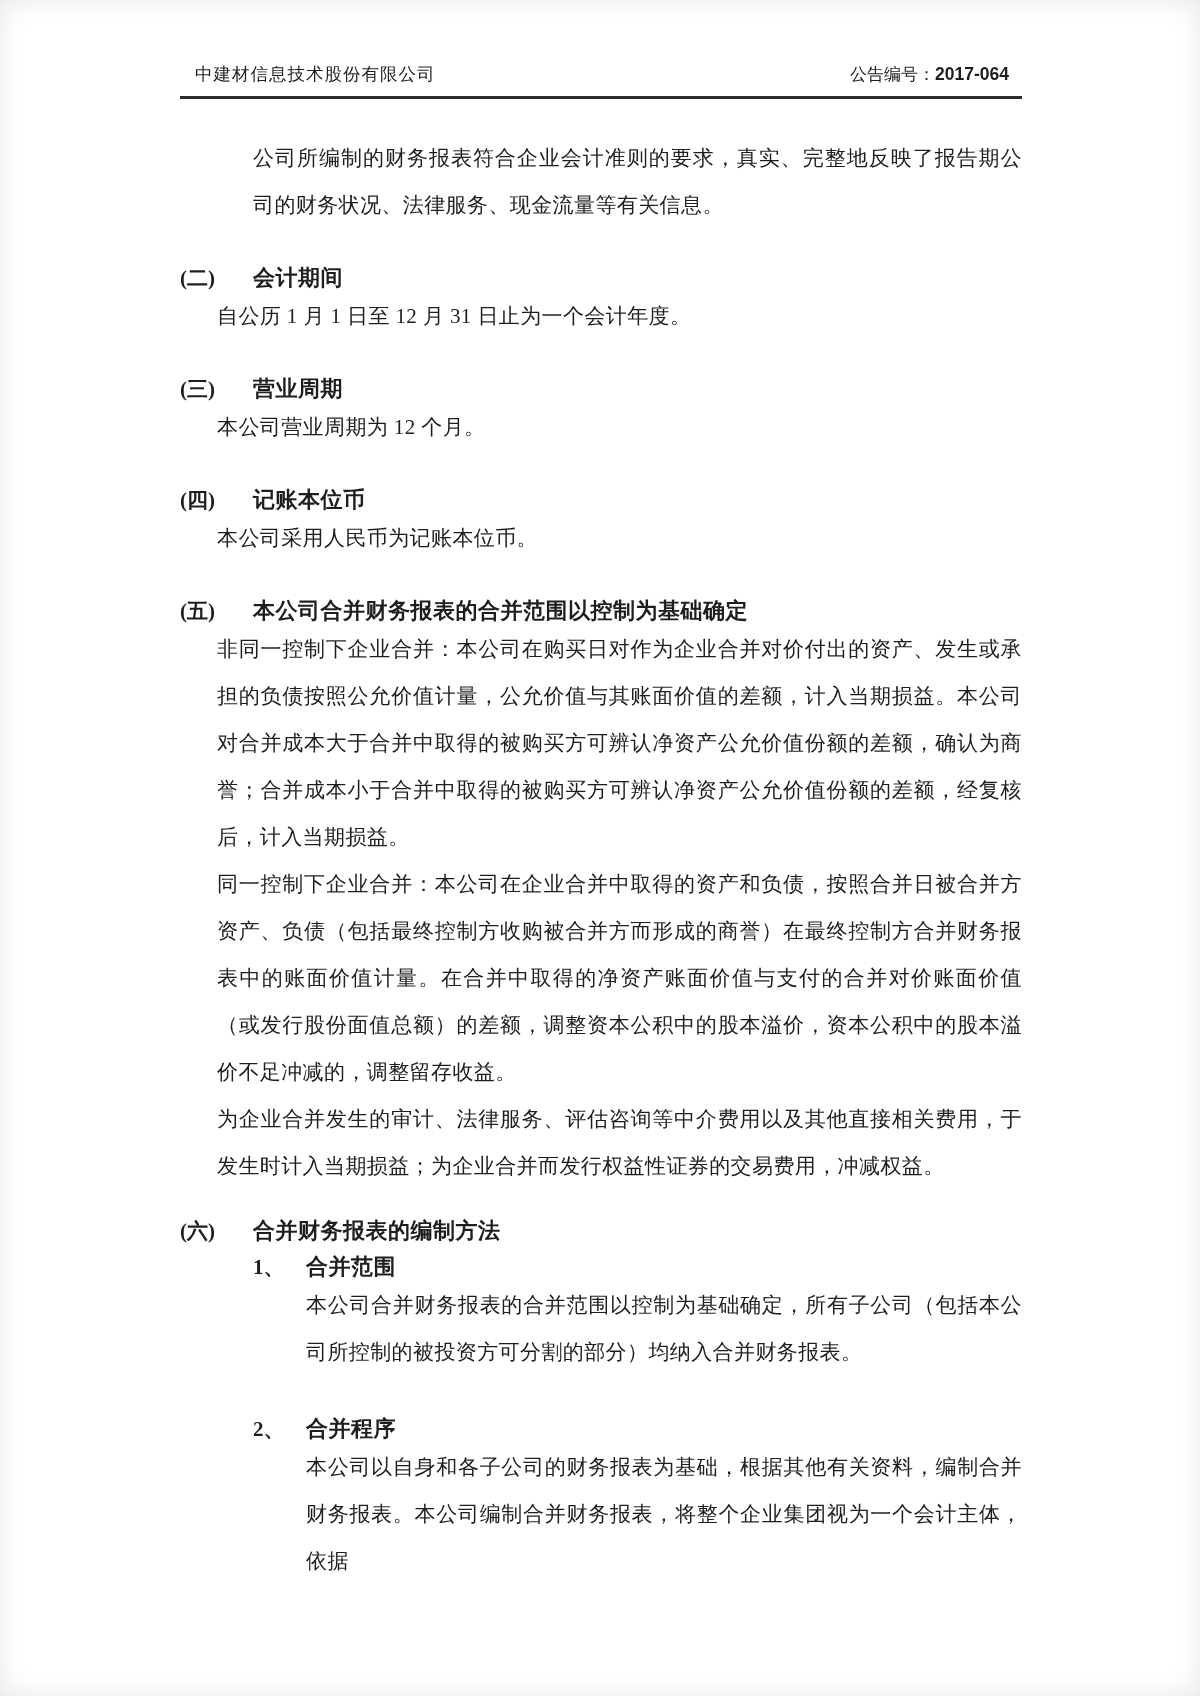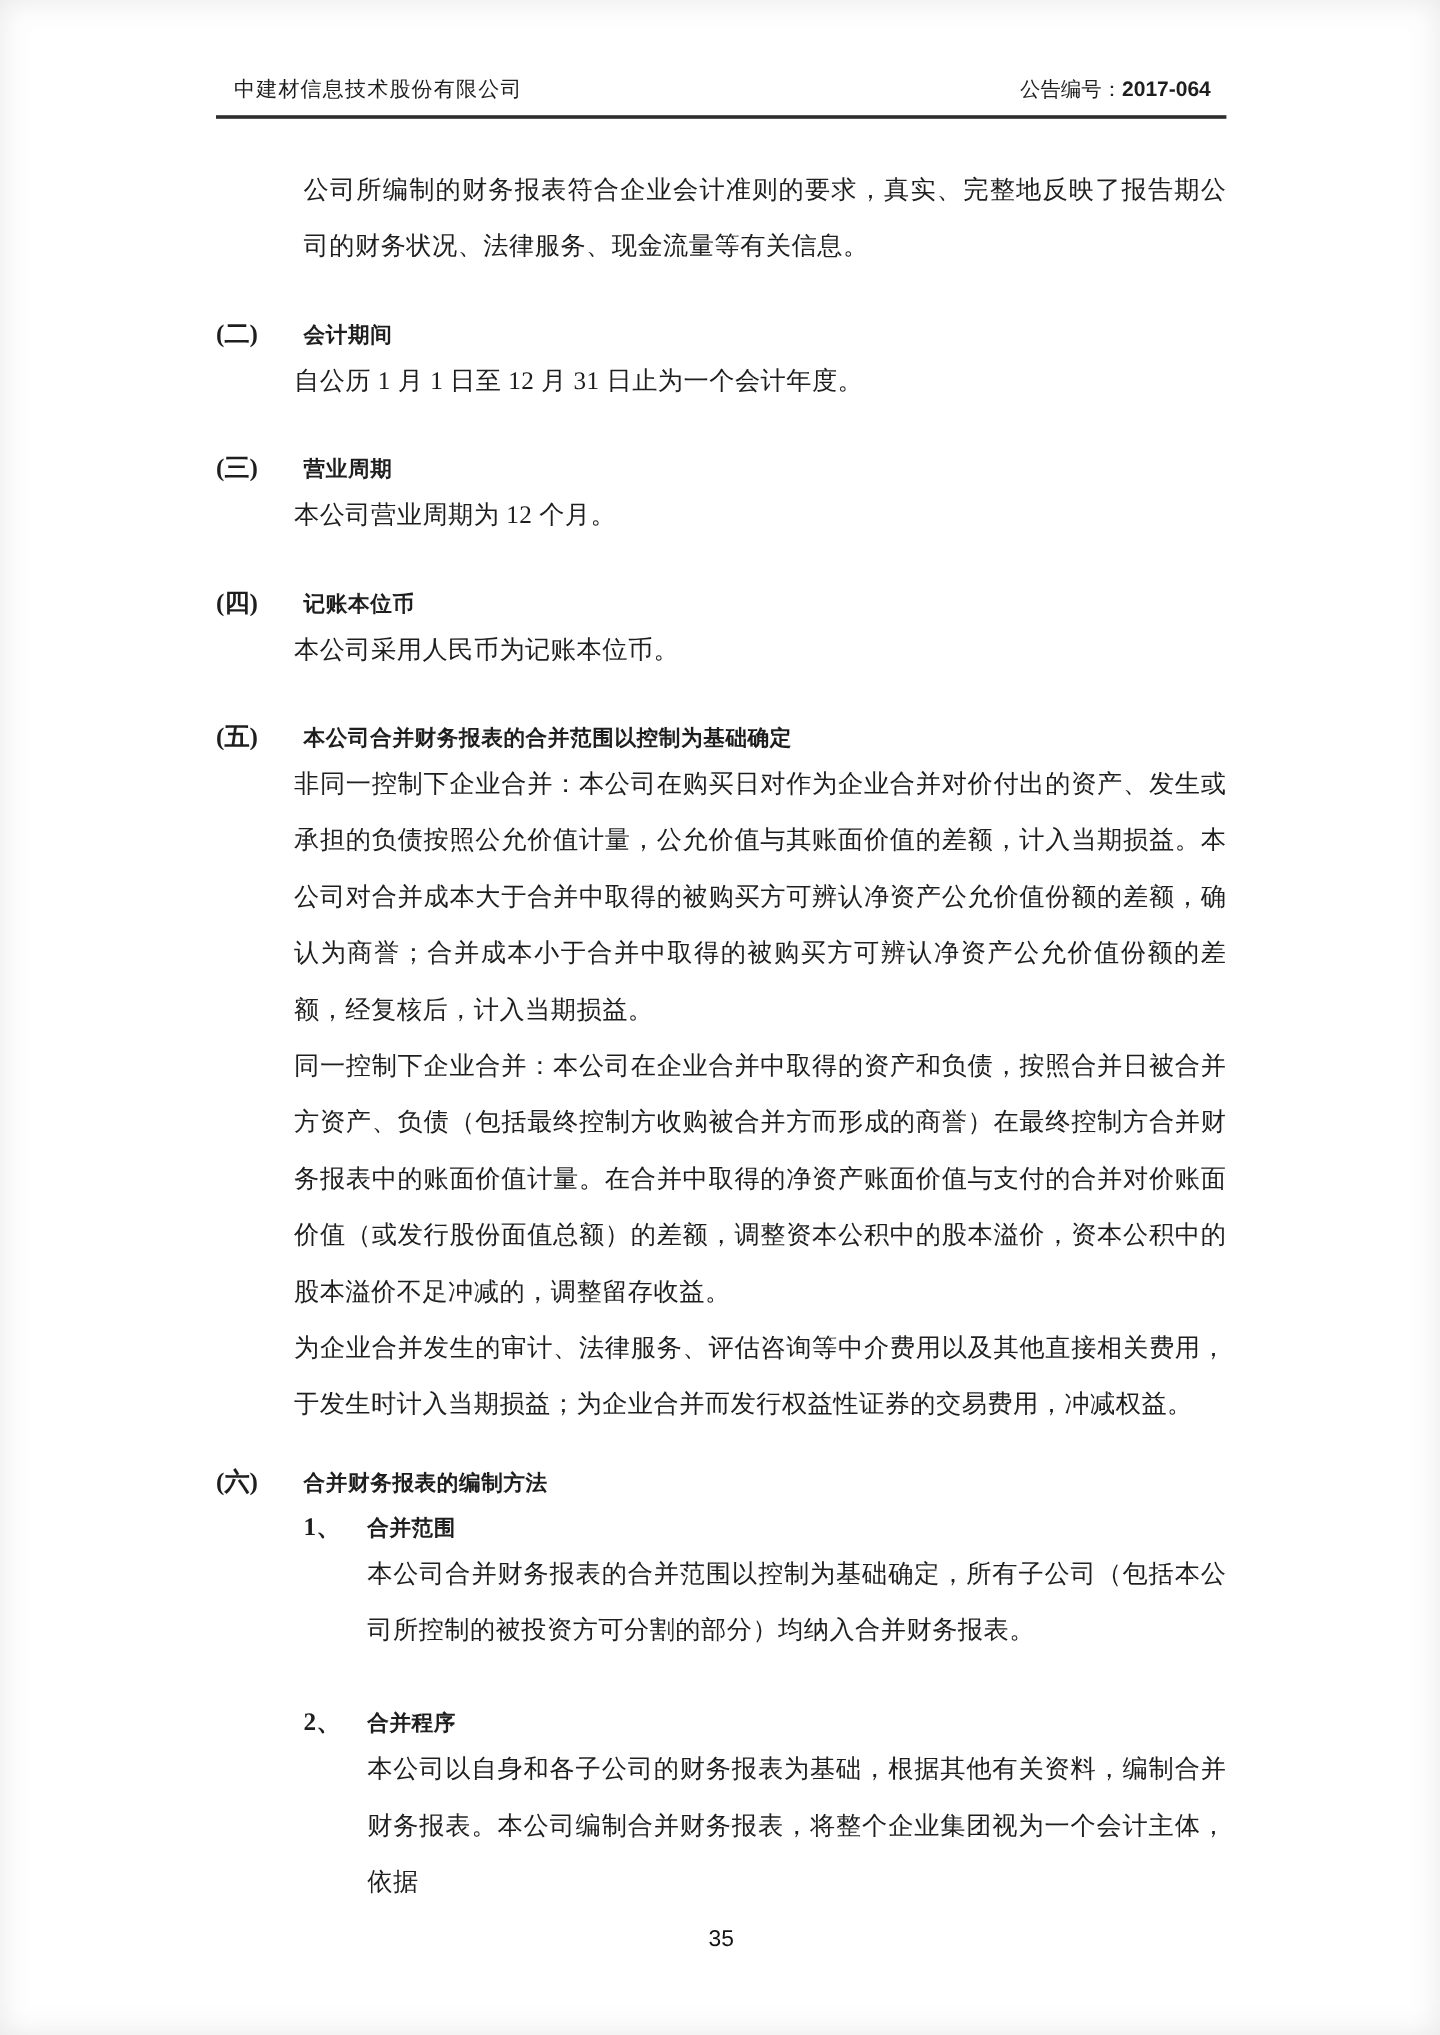--- a/index.html
+++ b/index.html
@@ -31,26 +31,26 @@
   }
   .intro{margin:36px 0 0 73px;}
   .section{margin-top:34px;}
   .section-six{margin-top:26px;}
   .sec-row{display:flex;align-items:baseline;}
   .sec-label{
     flex:none;width:73px;
     font-weight:700;font-size:21px;line-height:30px;
   }
   .sec-title{
-    font-weight:700;font-size:18px;line-height:30px;
+    font-weight:700;font-size:22px;line-height:30px;
     font-family:"Liberation Sans","DejaVu Sans",sans-serif;
     letter-spacing:0.5px;
   }
   .section .sec-title{font-family:"Liberation Serif","DejaVu Serif",serif;}
-  .sec-body{margin-left:65px;}
+  .sec-body{margin-left:37px;}
   .sub{margin-top:6px;}
   .sub + .sub{margin-top:38px;}
   .sub-row{display:flex;align-items:baseline;margin-left:73px;}
   .sub-label{flex:none;width:53px;font-weight:700;font-size:21px;line-height:30px;}
   .sub-body{margin-left:126px;}
   
   .footer{
     margin-top:12px;
     text-align:center;
     font-family:"Liberation Sans","DejaVu Sans",sans-serif;
@@ -123,16 +123,15 @@
 
       <div class="sub">
         <div class="sub-row">
           <span class="sub-label">2、</span>
           <span class="sec-title">合并程序</span>
         </div>
         <p class="body-text sub-body">本公司以自身和各子公司的财务报表为基础，根据其他有关资料，编制合并财务报表。本公司编制合并财务报表，将整个企业集团视为一个会计主体，依据</p>
       </div>
     </div>
 
-    <div class="footer">35</div>
 
   </div>
 </div>
 
 </body></html>

